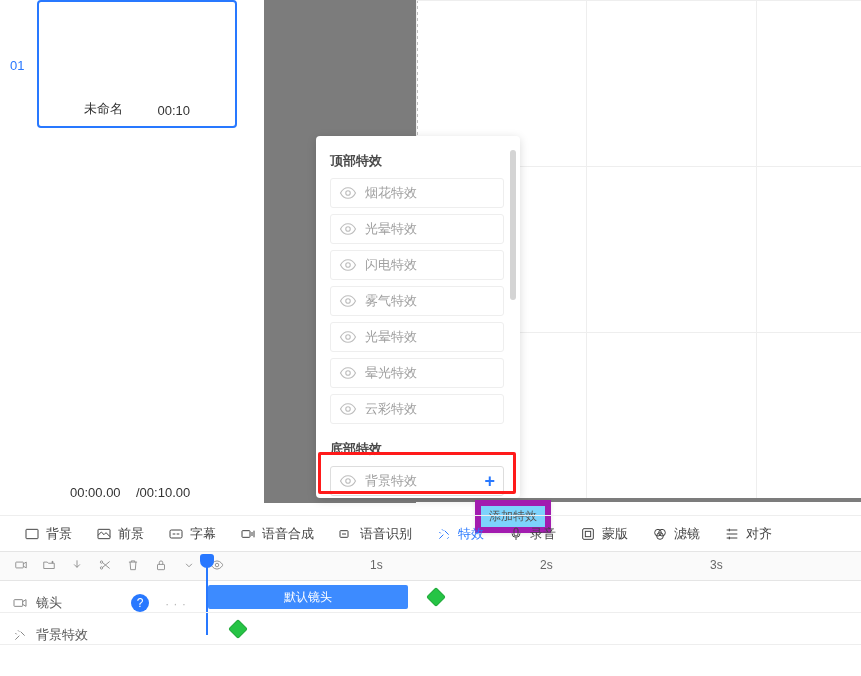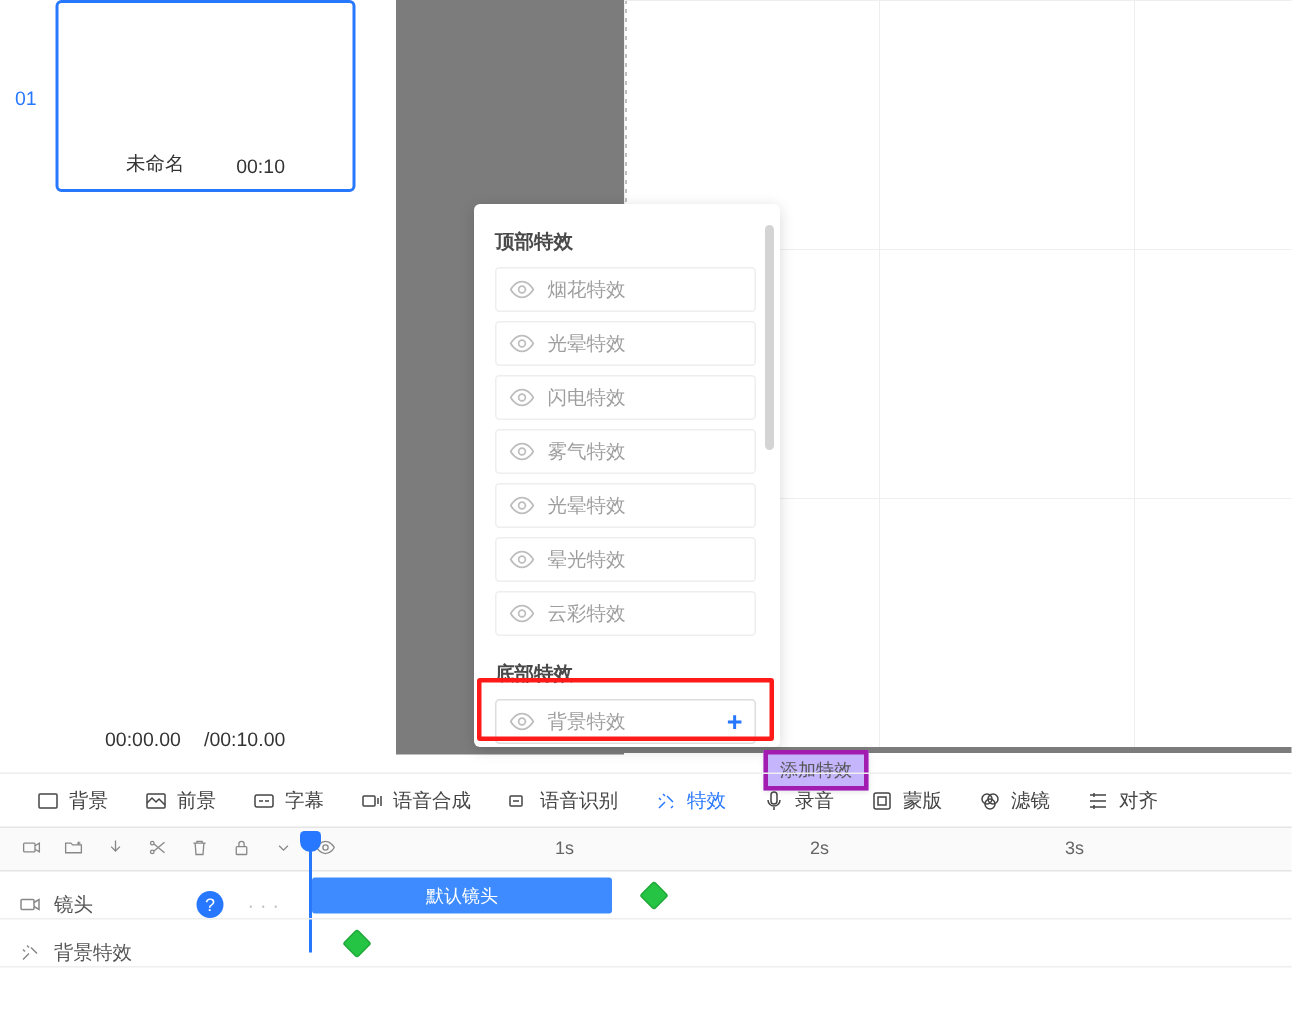--- a/index.html
+++ b/index.html
@@ -23,21 +23,21 @@
 .panel h4{color:#4a4a4a;font-size:13px;font-weight:bold;margin-bottom:8px;margin-top:2px}
 .eff{display:flex;align-items:center;height:30px;border:1px solid #eee;border-radius:3px;margin-bottom:6px;padding:0 8px;color:#9e9e9e;width:174px}
 .eff .eye{width:18px;height:18px;margin-right:8px;display:flex;align-items:center;justify-content:center}
 .eff .eye svg{stroke:#bdbdbd;fill:none;stroke-width:1.5}
 .panel h4.sec2{margin-top:16px}
 .eff.hl{border:1px solid #ddd;color:#9e9e9e;position:relative}
 .eff.hl .plus{margin-left:auto;color:#2878ff;font-size:18px;font-weight:bold}
 .hlbox{position:absolute;left:318px;top:452px;width:198px;height:42px;border:3px solid #ff1a1a;border-radius:2px;pointer-events:none}
 
 
-.tt{position:absolute;left:509px;top:500px;background:#c4b5fd;border:3px solid #a21caf;padding:2px 8px;color:#555;font-size:12px;box-shadow:0 1px 4px rgba(0,0,0,.1)}
+.tt{position:absolute;left:475px;top:500px;background:#7dd3fc;border:6px solid #a21caf;padding:2px 8px;color:#555;font-size:12px;box-shadow:0 1px 4px rgba(0,0,0,.1)}
 
 
 .t0{position:absolute;left:70px;top:485px;color:#333}
 .t1{position:absolute;left:136px;top:485px;color:#333}
 
 
 .toolbar{position:absolute;left:0;top:515px;right:0;height:36px;border-top:1px solid #eee;display:flex;align-items:center;padding-left:24px;gap:24px}
 .toolbar .tb{display:flex;align-items:center;gap:6px;color:#444;cursor:pointer}
 .toolbar .tb.active{color:#2878ff}
 .toolbar .tb svg{width:16px;height:16px;stroke:currentColor;fill:none;stroke-width:1.5}

